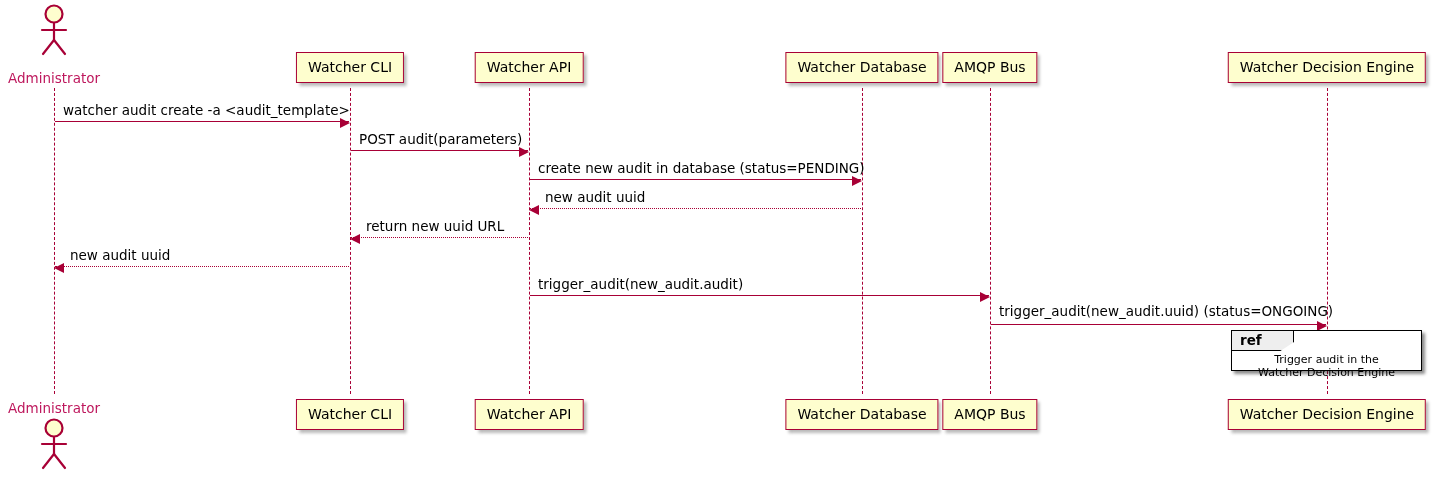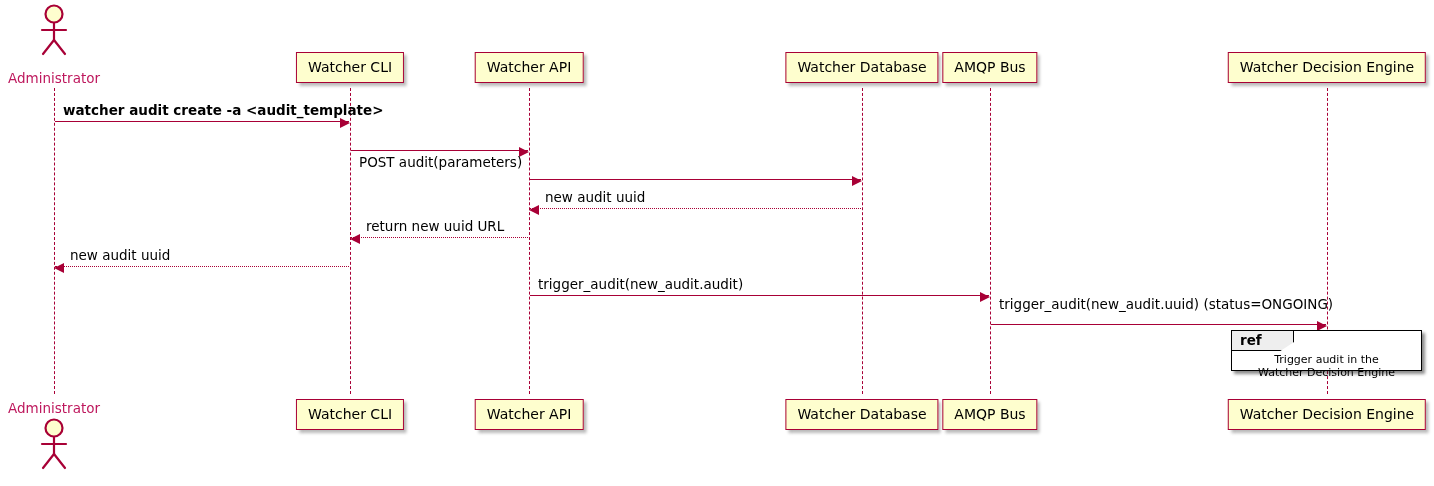--- a/index.html
+++ b/index.html
@@ -178,30 +178,31 @@
 
   <div class="participant" style="left:350px;  top:399px;">Watcher CLI</div>
   <div class="participant" style="left:529px;  top:399px;">Watcher API</div>
   <div class="participant" style="left:862px;  top:399px;">Watcher Database</div>
   <div class="participant" style="left:990px;  top:399px;">AMQP Bus</div>
   <div class="participant" style="left:1327px; top:399px;">Watcher Decision Engine</div>
 
   <div class="msg" style="left:55px; width:294px; top:121px;">
     <span class="arrowhead right"></span>
   </div>
-  <div class="msg-label" style="left:63px; top:104px;font-weight:bold;">watcher audit create -a &lt;audit_template&gt;</div>
+  <div class="msg-label" style="left:63px; top:104px;">watcher audit create -a &lt;audit_template&gt;</div>
 
   <div class="msg" style="left:351px; width:177px; top:150px;">
     <span class="arrowhead right"></span>
   </div>
-  <div class="msg-label" style="left:359px; top:133px;margin-top:23px;">POST audit(parameters)</div>
+  <div class="msg-label" style="left:359px; top:133px;">POST audit(parameters)</div>
 
   <div class="msg" style="left:530px; width:331px; top:179px;">
     <span class="arrowhead right"></span>
   </div>
+  <div class="msg-label" style="left:538px; top:162px;">create new audit in database (status=PENDING)</div>
 
   <div class="msg dotted" style="left:530px; width:331px; top:208px;">
     <span class="arrowhead left"></span>
   </div>
   <div class="msg-label" style="left:545px; top:191px;">new audit uuid</div>
 
   <div class="msg dotted" style="left:351px; width:177px; top:237px;">
     <span class="arrowhead left"></span>
   </div>
   <div class="msg-label" style="left:366px; top:220px;">return new uuid URL</div>
@@ -212,21 +213,21 @@
   <div class="msg-label" style="left:70px; top:249px;">new audit uuid</div>
 
   <div class="msg" style="left:530px; width:459px; top:295px;">
     <span class="arrowhead right"></span>
   </div>
   <div class="msg-label" style="left:538px; top:278px;">trigger_audit(new_audit.audit)</div>
 
   <div class="msg" style="left:991px; width:335px; top:324px;">
     <span class="arrowhead right"></span>
   </div>
-  <div class="msg-label" style="left:999px; top:298px;text-align:right;">trigger_audit(new_audit.uuid) (status=ONGOING)</div>
+  <div class="msg-label" style="left:999px; top:305px;text-align:right;">trigger_audit(new_audit.uuid) (status=ONGOING)</div>
 
   <div class="ref-box" style="left:1231px; top:330px; width:191px; height:41px;">
     <div class="ref-tab"></div>
     <div class="ref-tab-label">ref</div>
     <div class="ref-body">
       <div>Trigger audit in the</div>
       <div>Watcher Decision Engine</div>
     </div>
   </div>
 

